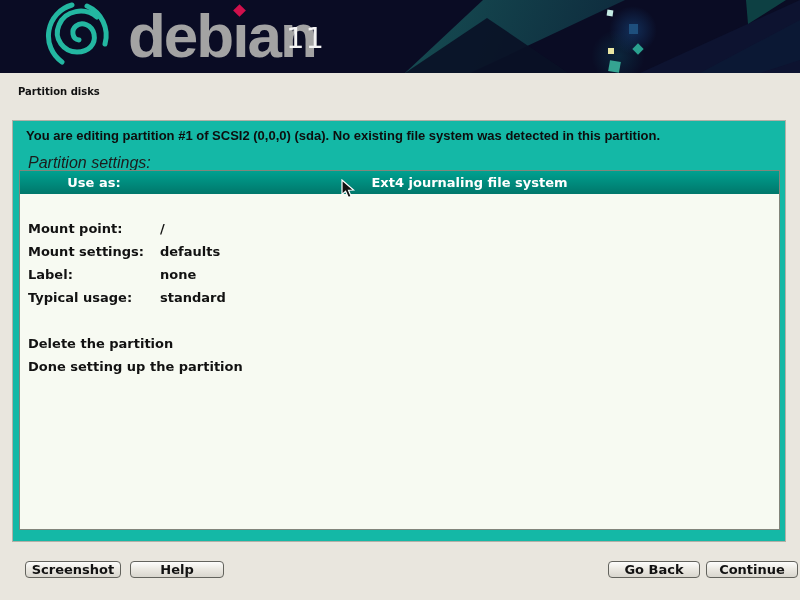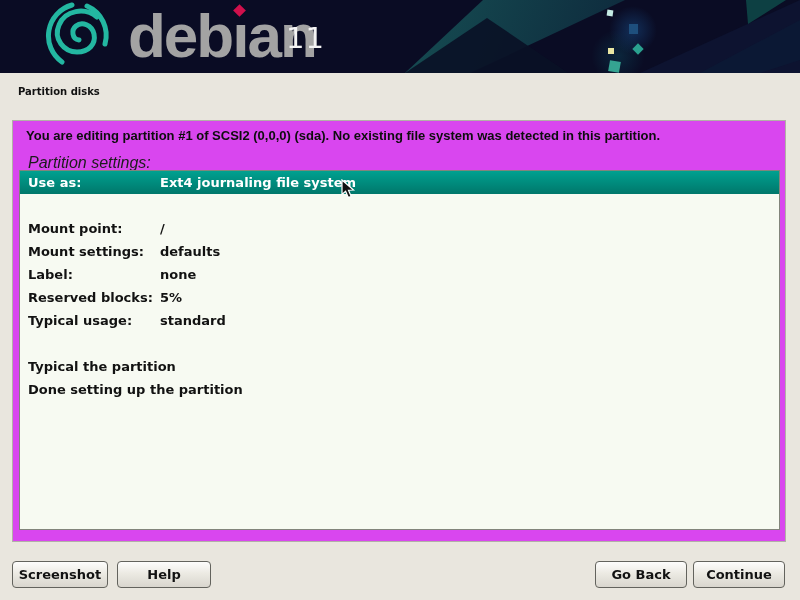--- a/index.html
+++ b/index.html
@@ -68,21 +68,21 @@
     font-size:29px;color:#f4f4f4;letter-spacing:1px;
   }
 
   
   .page-title{
     position:absolute;left:18px;top:86px;
     font-size:10px;font-weight:bold;color:#121212;
   }
   .content-frame{
     position:absolute;left:12px;top:120px;width:772px;height:420px;
-    border:1px solid #b2b0a7;background:#d946ef;
+    border:1px solid #b2b0a7;background:#14b8a6;
   }
   .info-main{
     position:absolute;left:13px;top:7px;
     font-family:"Liberation Sans",sans-serif;
     font-size:13px;font-weight:bold;color:#0d0d0d;
   }
   .info-sub{
     position:absolute;left:15px;top:33px;
     font-family:"Liberation Sans",sans-serif;
     font-size:16px;font-style:italic;color:#1c1c1c;
@@ -93,31 +93,32 @@
   }
   .row{
     height:23px;display:flex;align-items:center;
     font-size:13px;font-weight:bold;color:#121212;white-space:nowrap;
   }
   .row .lab{padding-left:8px;width:132px;flex:0 0 auto;}
   .row .val{flex:1 1 auto;}
   .row.selected{
     background:linear-gradient(#00a190,#00776b);
     color:#ffffff;
+    text-align:center;
   }
 
   
   .btn{
-    position:absolute;top:561px;height:27px;
+    position:absolute;top:561px;height:17px;
     border:1px solid #63635d;border-radius:4px;
     background:linear-gradient(#fdfdfc,#eceae3 45%,#d9d6ce);
     font-family:"DejaVu Sans","Liberation Sans",sans-serif;
     font-size:13px;font-weight:bold;color:#121212;
     display:flex;align-items:center;justify-content:center;
-    box-sizing:border-box;padding:0;cursor:pointer;
+    box-sizing:border-box;padding:0;cursor:pointer;margin-left:13px;
   }
   #btn-screenshot{left:12px;width:96px;}
   #btn-help{left:117px;width:94px;}
   #btn-goback{left:595px;width:92px;}
   #btn-continue{left:693px;width:92px;}
 
   .cursor{position:absolute;left:341px;top:179px;width:15px;height:21px;}
 </style>
 </head>
 <body>
@@ -170,33 +171,29 @@
       </div>
       <div class="row">
         <span class="lab">Mount settings:</span>
         <span class="val">defaults</span>
       </div>
       <div class="row">
         <span class="lab">Label:</span>
         <span class="val">none</span>
       </div>
       <div class="row">
-        <span class="lab">Reserved blocks:</span>
-        <span class="val">5%</span>
-      </div>
-      <div class="row">
         <span class="lab">Typical usage:</span>
         <span class="val">standard</span>
       </div>
       <div class="row">
         <span class="lab"></span>
         <span class="val"></span>
       </div>
       <div class="row">
-        <span class="lab" style="width:auto;">Typical the partition</span>
+        <span class="lab" style="width:auto;">Delete the partition</span>
       </div>
       <div class="row">
         <span class="lab" style="width:auto;">Done setting up the partition</span>
       </div>
     </div>
   </div>
 
   <button class="btn" id="btn-screenshot">Screenshot</button>
   <button class="btn" id="btn-help">Help</button>
   <button class="btn" id="btn-goback">Go Back</button>

